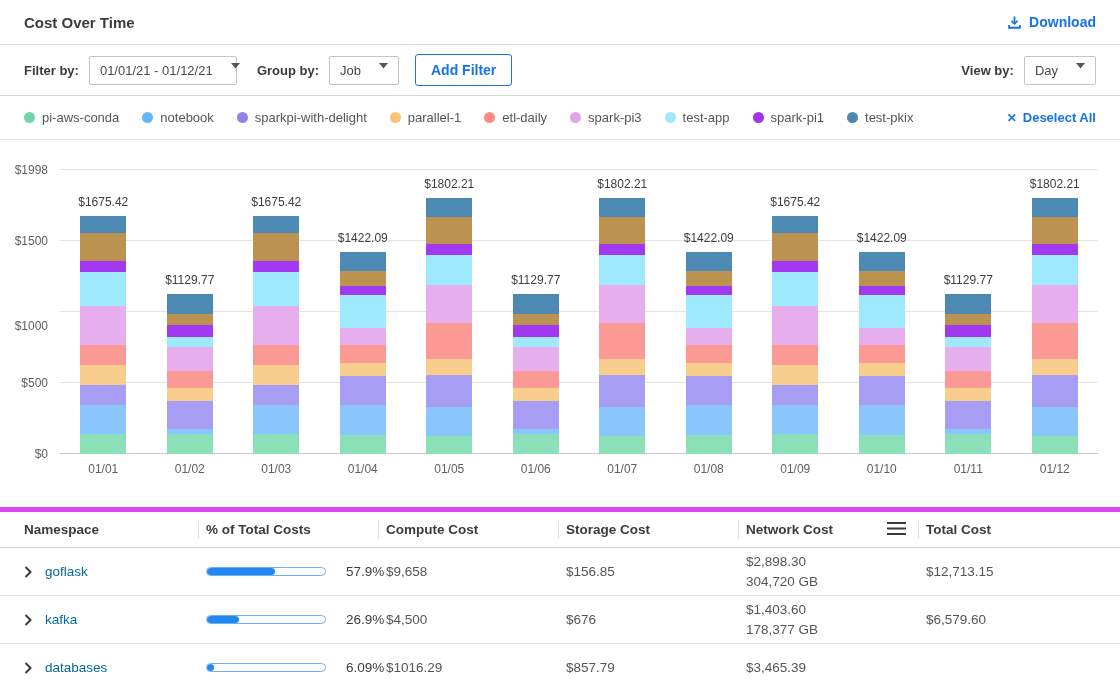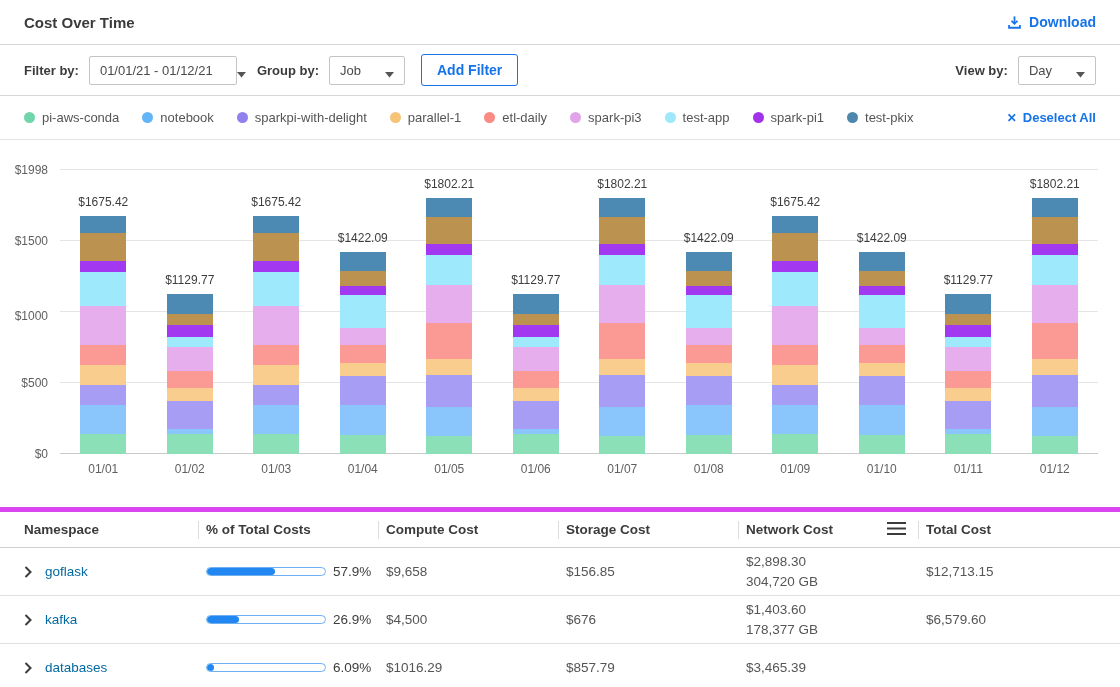--- a/index.html
+++ b/index.html
@@ -10,21 +10,21 @@
   .titlebar { height:45px; display:flex; align-items:center; justify-content:space-between;
     padding:0 24px; border-bottom:1px solid #d8d8d8; }
   .page-title { font-size:15px; font-weight:bold; color:#3b3b3b; }
   .download { display:flex; align-items:center; gap:7px; color:var(--accent,#1673e8);
     font-size:14px; font-weight:bold; cursor:pointer; }
 
   
   .filterbar { height:51px; display:flex; align-items:center; padding:0 24px;
     border-bottom:1px solid #d8d8d8; }
   .fb-label { font-size:13px; font-weight:bold; color:#3b3b3b; margin-right:10px; white-space:nowrap; }
-  .selectbox { display:flex; align-items:flex-end; justify-content:space-between; gap:24px;
+  .selectbox { display:flex; align-items:flex-start; justify-content:space-between; gap:18px;
     border:1px solid #c4c4c4; border-radius:2px; padding:6px 10px; font-size:13px;
     color:#4a4a4a; background:#fff; cursor:pointer; white-space:nowrap; }
   .selectbox.date { width:148px; margin-right:20px; }
   .selectbox.small { margin-right:16px; }
   .add-filter { border:1px solid var(--accent,#1673e8); color:var(--accent,#1673e8);
     background:#fff; font-family:inherit; font-size:14px; font-weight:bold;
     padding:7px 15px; border-radius:3px; cursor:pointer; }
   .viewby { margin-left:auto; display:flex; align-items:center; }
 
   
@@ -62,21 +62,21 @@
   .th { position:relative; font-size:13.5px; font-weight:bold; color:#3b3b3b;
     padding-left:8px; height:100%; display:flex; align-items:center; }
   .th:first-child { padding-left:24px; }
   .th + .th::before { content:""; position:absolute; left:0; top:50%;
     transform:translateY(-50%); width:1px; height:18px; background:#ddd; }
   .th .menu-icon { position:absolute; right:12px; top:50%; transform:translateY(-50%); cursor:pointer; }
   .t-row { height:48px; border-bottom:1px solid #e0e0e0; font-size:13.5px; color:#555; }
   .td { padding-left:8px; }
   .td.ns { display:flex; align-items:center; gap:13px; padding-left:24px; color:#0369a1; }
   .chev { flex:none; cursor:pointer; display:flex; }
-  .td.pct { display:flex; align-items:center; gap:7px; }
+  .td.pct { display:flex; align-items:center; gap:20px; }
   .pill { width:120px; height:9px; border:1px solid #6fb1f0; border-radius:6px;
     background:#fff; position:relative; overflow:hidden; flex:none; }
   .pill-fill { position:absolute; left:0; top:0; bottom:0;
     background:var(--progress,#2287f0); border-radius:6px; }
   .pct-label { color:#3d3d3d; }
   .net-line { line-height:20px; }
 </style>
 </head>
 <body>
 
@@ -371,21 +371,21 @@
       <div class="xlabel">01/06</div>
       <div class="xlabel">01/07</div>
       <div class="xlabel">01/08</div>
       <div class="xlabel">01/09</div>
       <div class="xlabel">01/10</div>
       <div class="xlabel">01/11</div>
       <div class="xlabel">01/12</div>
     </div>
 <div class="ytick" style="top: 307px;">$0</div>
     <div class="ytick" style="top: 236px;">$500</div>
-    <div class="ytick" style="top: 169px;">$1000</div>
+    <div class="ytick" style="top: 179px;">$1000</div>
     <div class="ytick" style="top: 94px;">$1500</div>
     <div class="ytick" style="top: 23px;">$1998</div>
   </div>
 
 <div class="cost-table">
   <div class="t-header">
     <div class="th">Namespace</div>
     <div class="th">% of Total Costs</div>
     <div class="th">Compute Cost</div>
     <div class="th">Storage Cost</div>

